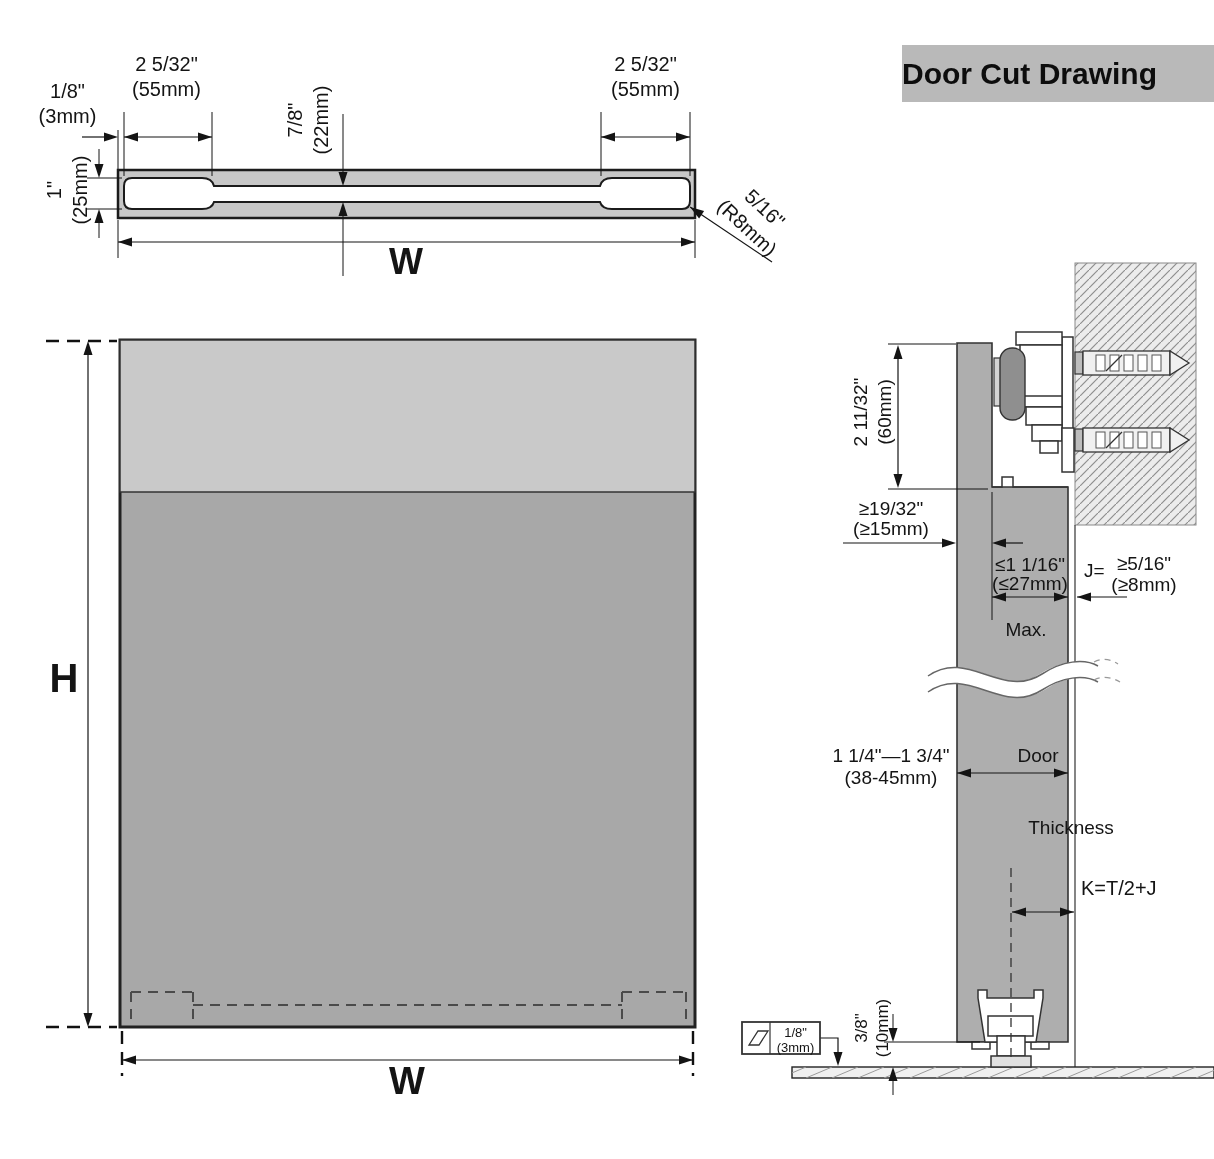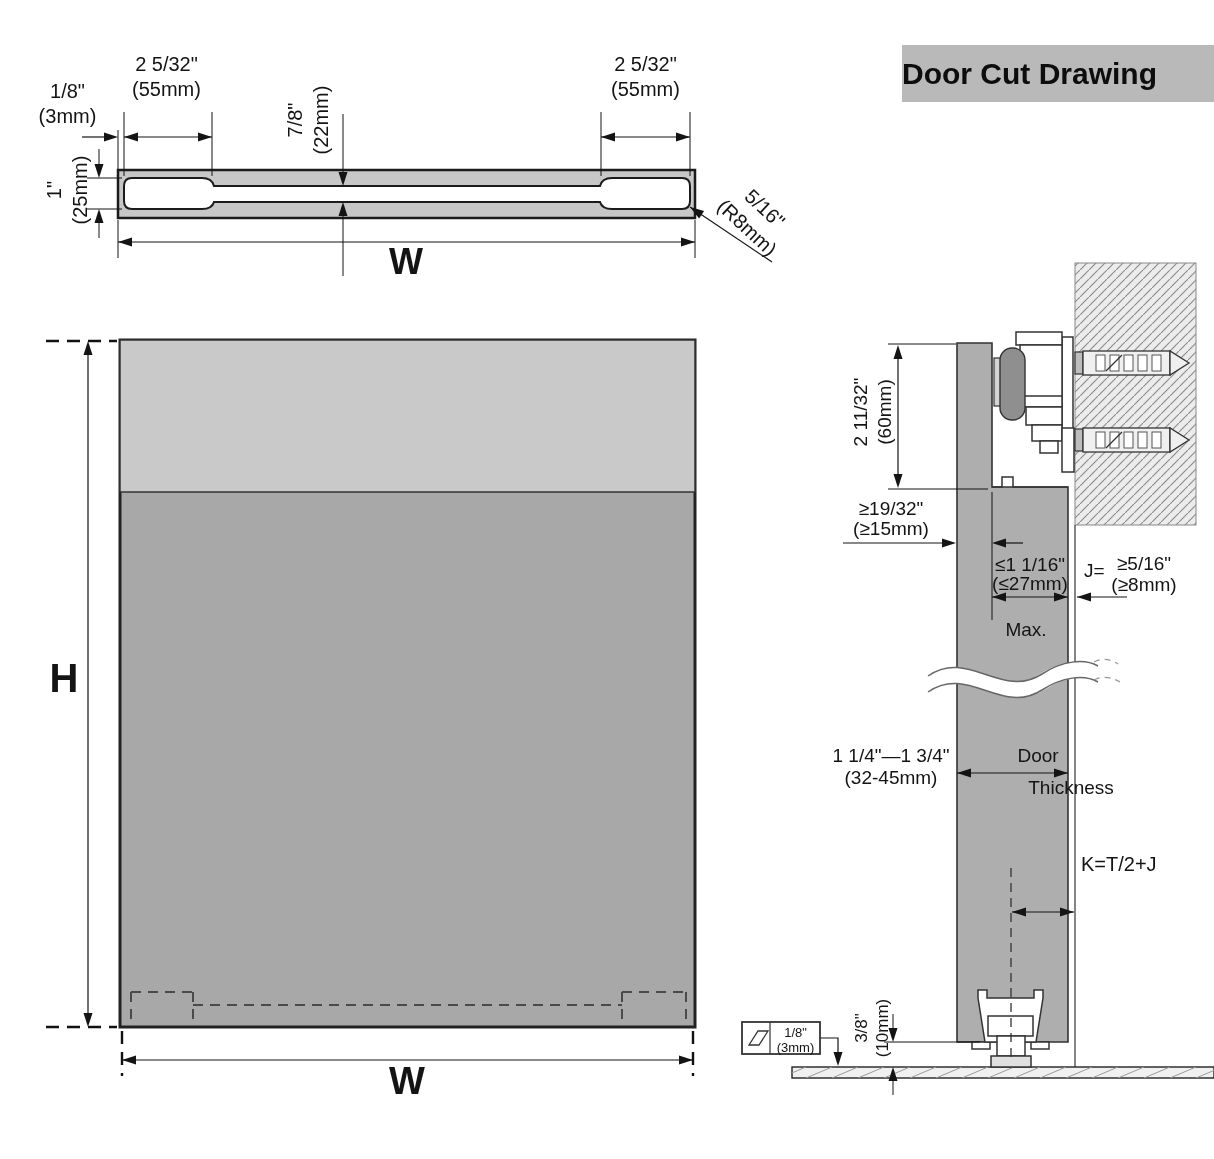--- a/index.html
+++ b/index.html
@@ -258,25 +258,25 @@
   <div>(≤27mm)</div>
 </div>
 <div class="d s19" style="left:996px;top:620px;width:60px">Max.</div>
 <div class="d s19" style="left:1084px;top:561px;width:30px;text-align:left">J=</div>
 <div class="d s19" style="left:1103px;top:553px;width:82px;line-height:21px">
   <div>≥5/16"</div>
   <div>(≥8mm)</div>
 </div>
 <div class="d s19" style="left:824px;top:745px;width:134px;line-height:22px">
   <div>1 1/4"—1 3/4"</div>
-  <div>(32-45mm)</div>
+  <div>(38-45mm)</div>
 </div>
 <div class="d s19" style="left:1007px;top:746px;width:62px">Door</div>
-<div class="d s19" style="left:1019px;top:778px;width:104px">Thickness</div>
-<div class="d s20" style="left:1081px;top:852px;width:130px;text-align:left">K=T/2+J</div>
+<div class="d s19" style="left:1019px;top:818px;width:104px">Thickness</div>
+<div class="d s20" style="left:1081px;top:876px;width:130px;text-align:left">K=T/2+J</div>
 <div class="d s17 rotm90" style="left:826px;top:1007px;width:92px">
   <div>3/8"</div>
   <div>(10mm)</div>
 </div>
 <div class="d s13" style="left:771px;top:1025px;width:49px">
   <div>1/8"</div>
   <div>(3mm)</div>
 </div>
 
 </div>

